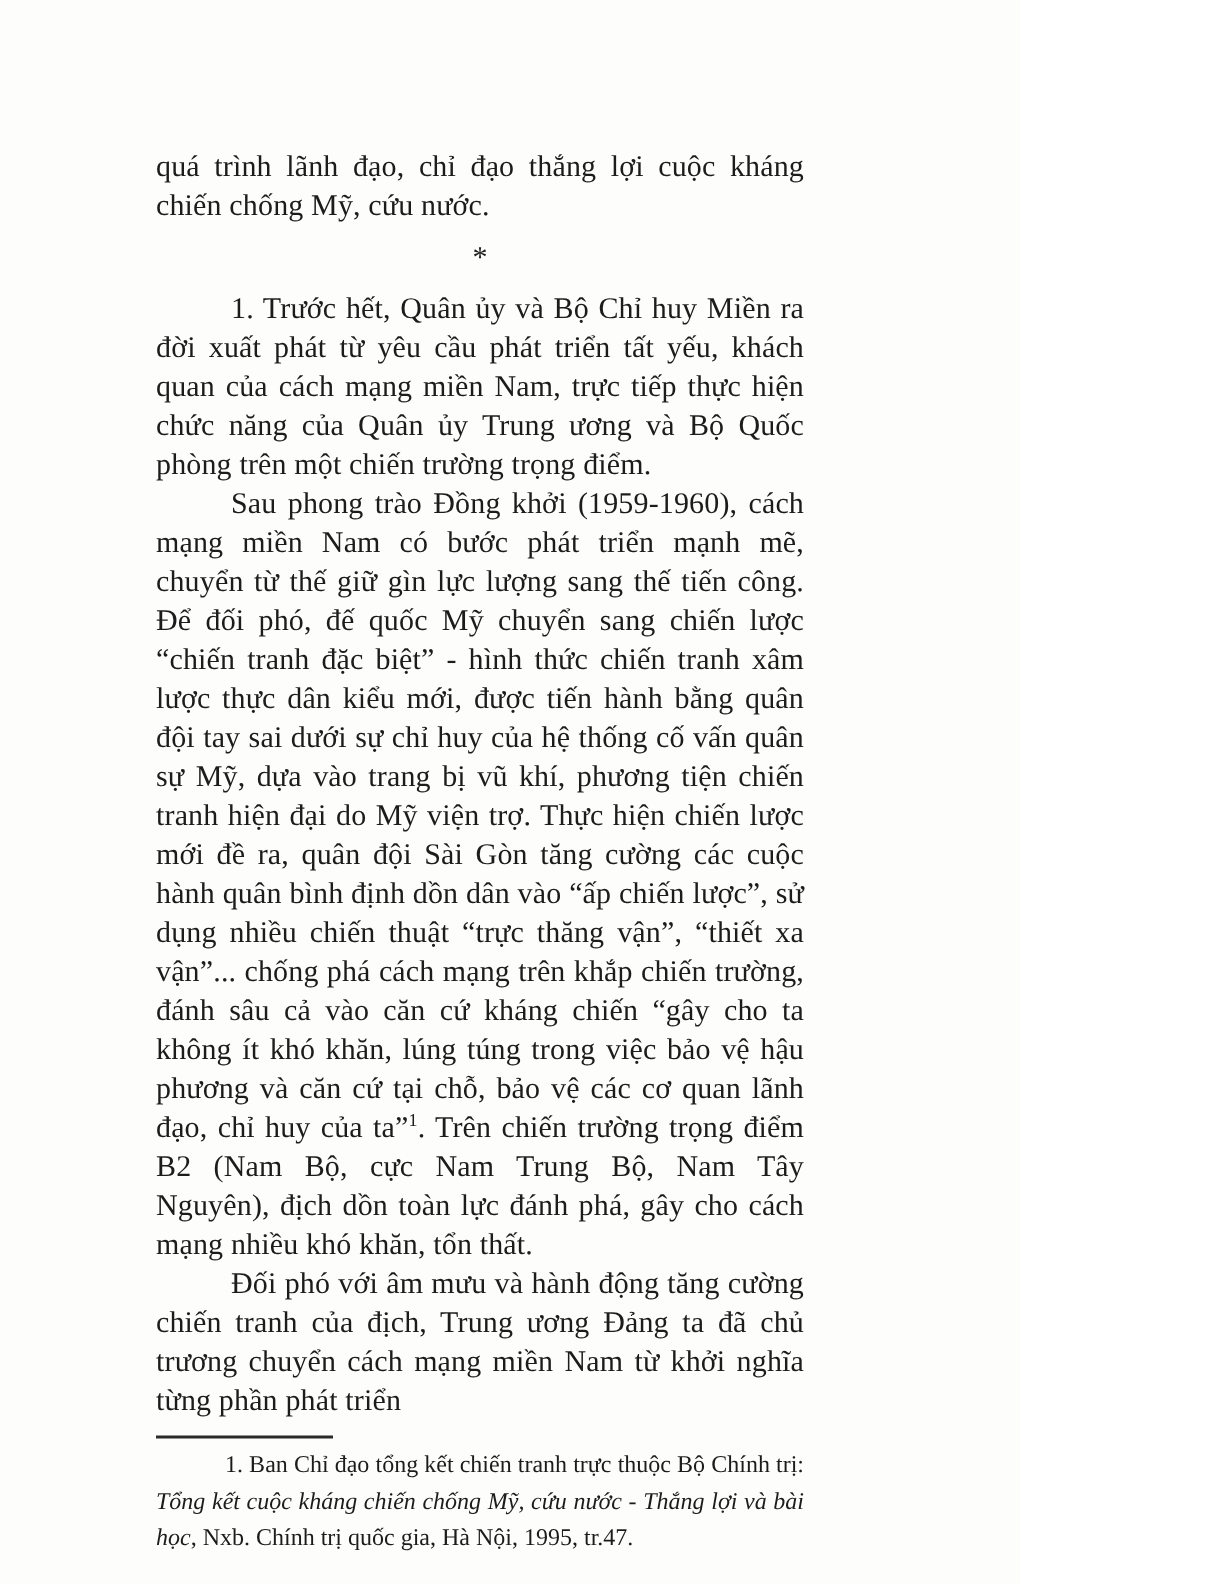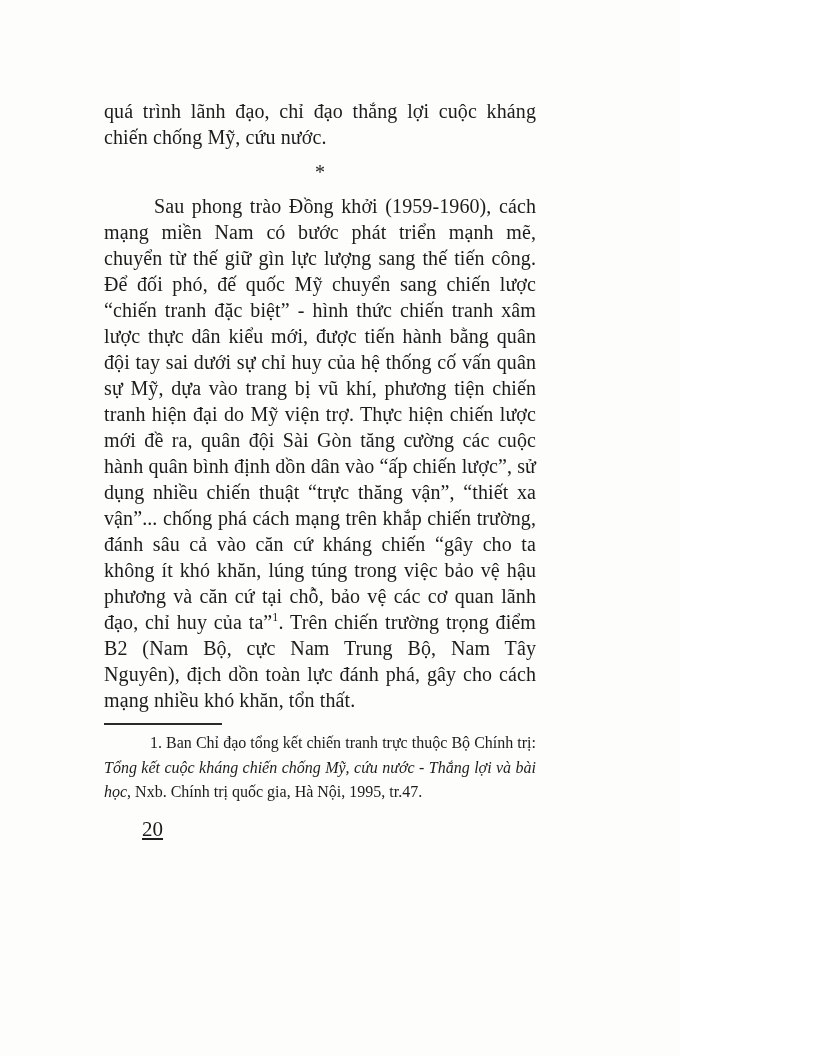--- a/index.html
+++ b/index.html
@@ -61,23 +61,25 @@
 </style>
 </head>
 <body>
 
 <div class="page">
 
   <p class="body">quá trình lãnh đạo, chỉ đạo thắng lợi cuộc kháng chiến chống Mỹ, cứu nước.</p>
 
   <div class="star-line">*</div>
 
+  <p class="body indent">1. Trước hết, Quân ủy và Bộ Chỉ huy Miền ra đời xuất phát từ yêu cầu phát triển tất yếu, khách quan của cách mạng miền Nam, trực tiếp thực hiện chức năng của Quân ủy Trung ương và Bộ Quốc phòng trên một chiến trường trọng điểm.</p>
 
   <p class="body indent para-gap"><span>Sau phong trào Đồng khởi (1959-1960), cách mạng miền Nam có bước phát triển mạnh mẽ, chuyển từ thế giữ gìn lực lượng sang thế tiến công. Để đối phó, đế quốc Mỹ chuyển sang chiến lược “chiến tranh đặc biệt” - hình thức chiến tranh xâm lược thực dân kiểu mới, được tiến hành bằng quân đội tay sai dưới sự chỉ huy của hệ thống cố vấn quân sự Mỹ, dựa vào trang bị vũ khí, phương tiện chiến tranh hiện đại do Mỹ viện trợ. Thực hiện chiến lược mới đề ra, quân đội Sài Gòn tăng cường các cuộc hành quân bình định dồn dân vào “ấp chiến lược”, sử dụng nhiều chiến thuật “trực thăng vận”, “thiết xa vận”... chống phá cách mạng trên khắp chiến trường, đánh sâu cả vào căn cứ kháng chiến “gây cho ta không ít khó khăn, lúng túng trong việc bảo vệ hậu phương và căn cứ tại chỗ, bảo vệ các cơ quan lãnh đạo, chỉ huy của ta”</span><sup class="fnref">1</sup><span>. Trên chiến trường trọng điểm B2 (Nam Bộ, cực Nam Trung Bộ, Nam Tây Nguyên), địch dồn toàn lực đánh phá, gây cho cách mạng nhiều khó khăn, tổn thất.</span></p>
 
+  <p class="body indent para-gap">Đối phó với âm mưu và hành động tăng cường chiến tranh của địch, Trung ương Đảng ta đã chủ trương chuyển cách mạng miền Nam từ khởi nghĩa từng phần phát triển</p>
 
   <div class="footnote-rule"></div>
 
   <p class="footnote"><span>1. Ban Chỉ đạo tổng kết chiến tranh trực thuộc Bộ Chính trị: </span><i>Tổng kết cuộc kháng chiến chống Mỹ, cứu nước - Thắng lợi và bài học</i><span>, Nxb. Chính trị quốc gia, Hà Nội, 1995, tr.47.</span></p>
 
   <div class="page-number">20</div>
 
 </div>
 
 </body></html>

